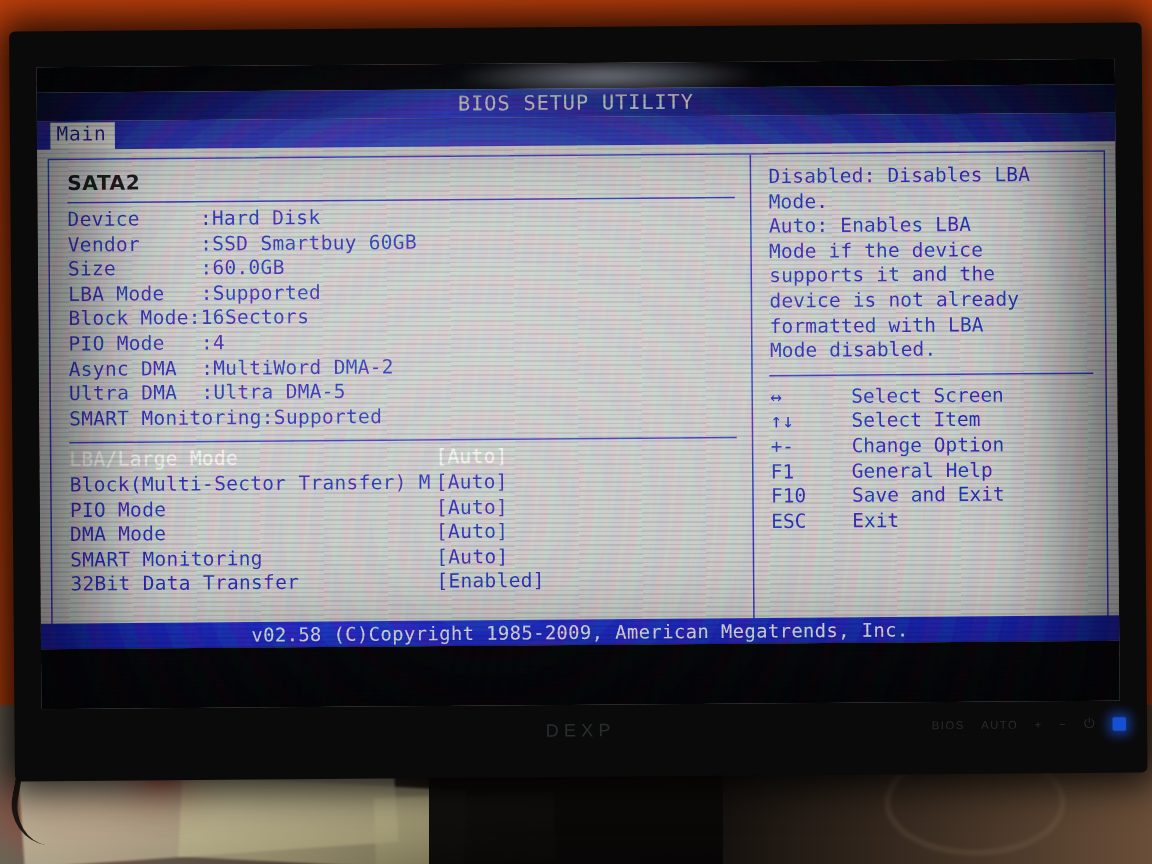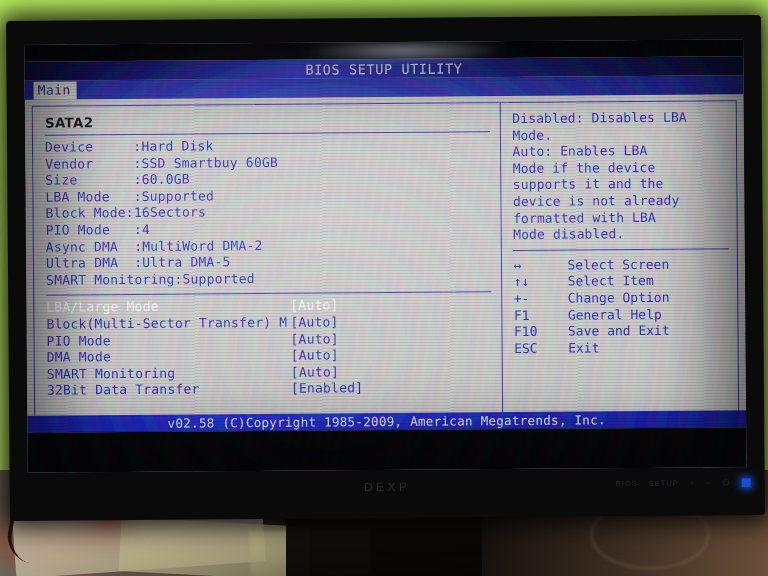--- a/index.html
+++ b/index.html
@@ -1,20 +1,20 @@
 <!DOCTYPE html>
 <html><head>
 <meta charset="utf-8">
 <style>
   * { margin:0; padding:0; box-sizing:border-box; }
   html,body{ width:768px; height:576px; overflow:hidden; background:#000; }
   body{ font-family:"DejaVu Sans Mono", monospace; }
 
   
-  .scene{ position:absolute; inset:0; background:#bef264; }
+  .scene{ position:absolute; inset:0; background:#c2410c; }
 
   
   .desk{
     position:absolute; left:0; top:470px; width:768px; height:106px;
     background:
       radial-gradient(ellipse 120px 60px at 60px 70px, rgba(210,40,25,.55), rgba(120,20,12,0) 70%),
       linear-gradient(to right, #6d6355 0%, #55493c 22%, #1d1713 38%, #14100d 62%, #3a2c21 80%, #6a4f39 100%);
   }
   .paperA{ position:absolute; left:14px; top:508px; width:250px; height:62px;
     background:linear-gradient(160deg,#cfc6ab,#9d9277); transform:rotate(-4deg); opacity:.85;
@@ -290,21 +290,21 @@
         <div class="scan"></div>
         <div class="glare"></div>
         <div class="vig"></div>
       </div>
       <div class="topglow"></div>
     </div>
 
     <div class="bezel-brand">DEXP</div>
     <div class="bezel-keys">
       <span>BIOS</span>
-      <span>SETUP</span>
+      <span>AUTO</span>
       <span>+</span>
       <span>−</span>
       <span class="pw">⏻</span>
       <span class="pwled"></span>
     </div>
 
   </div>
 </div>
 
 </body></html>

